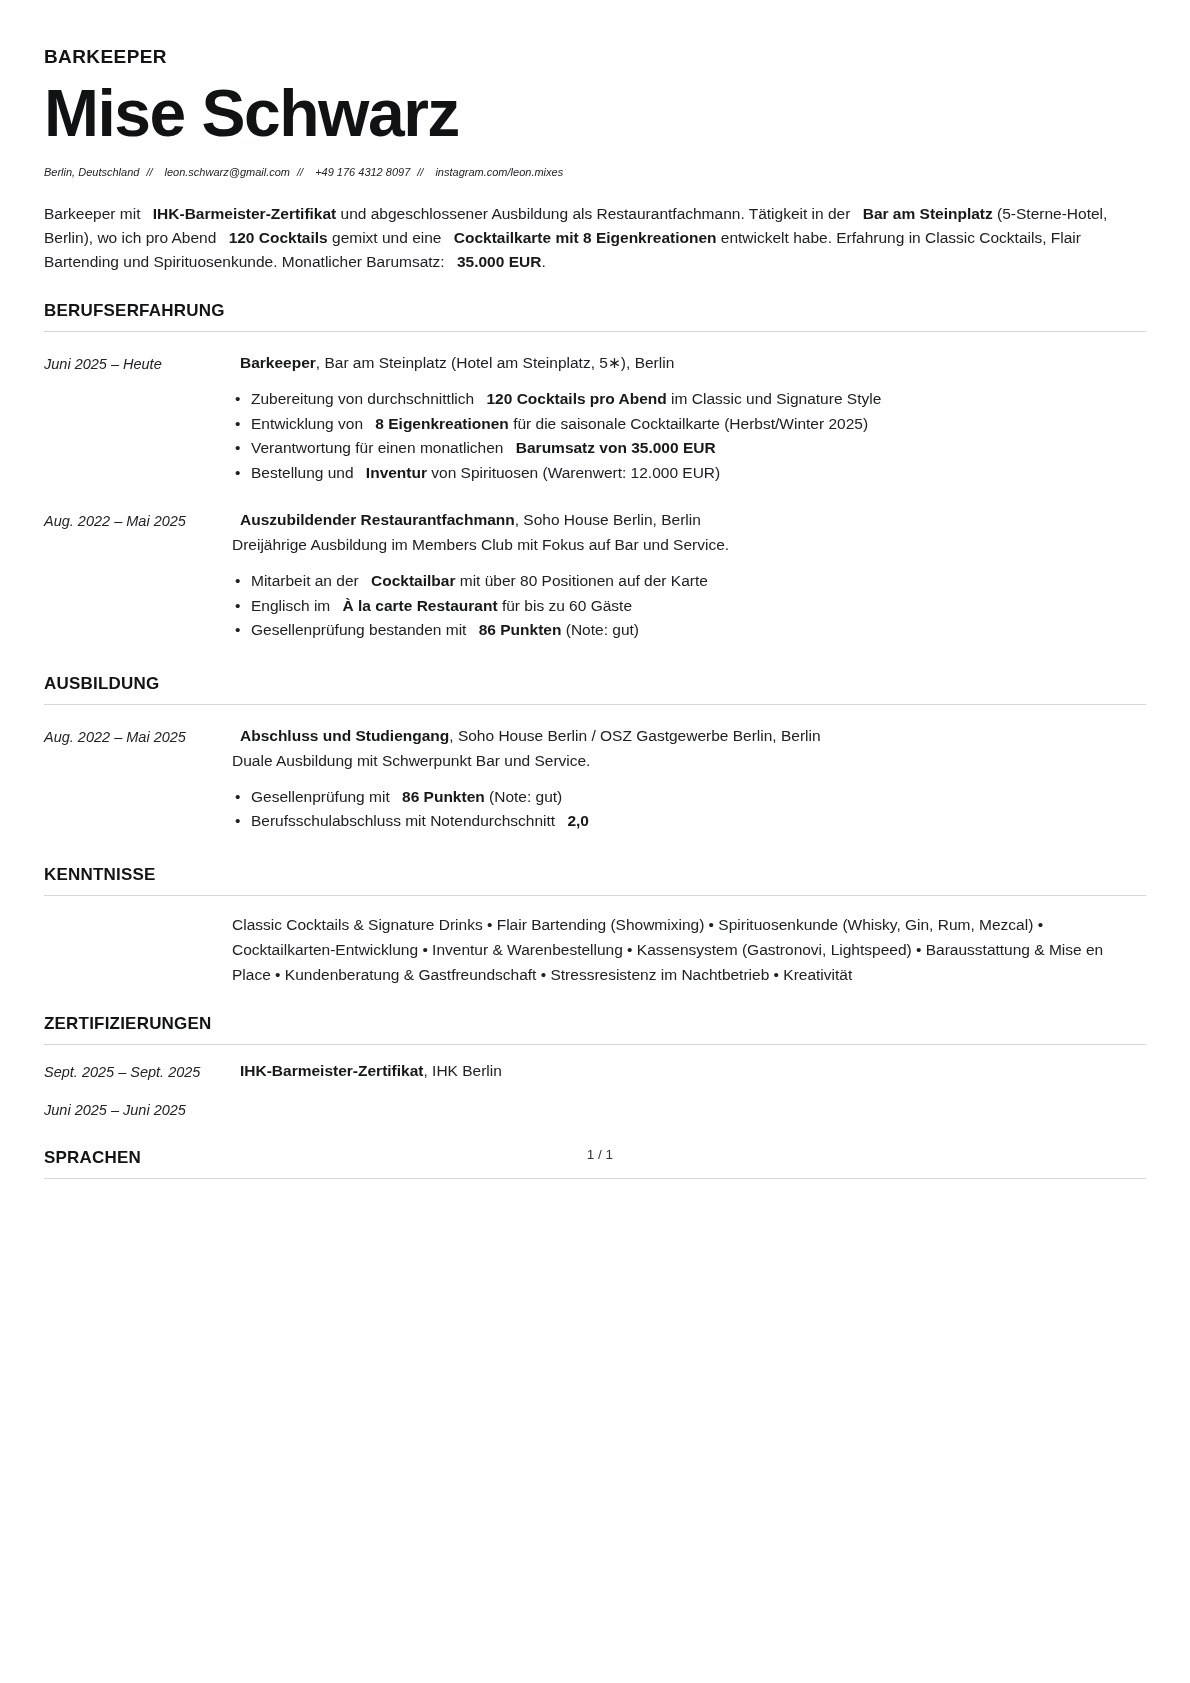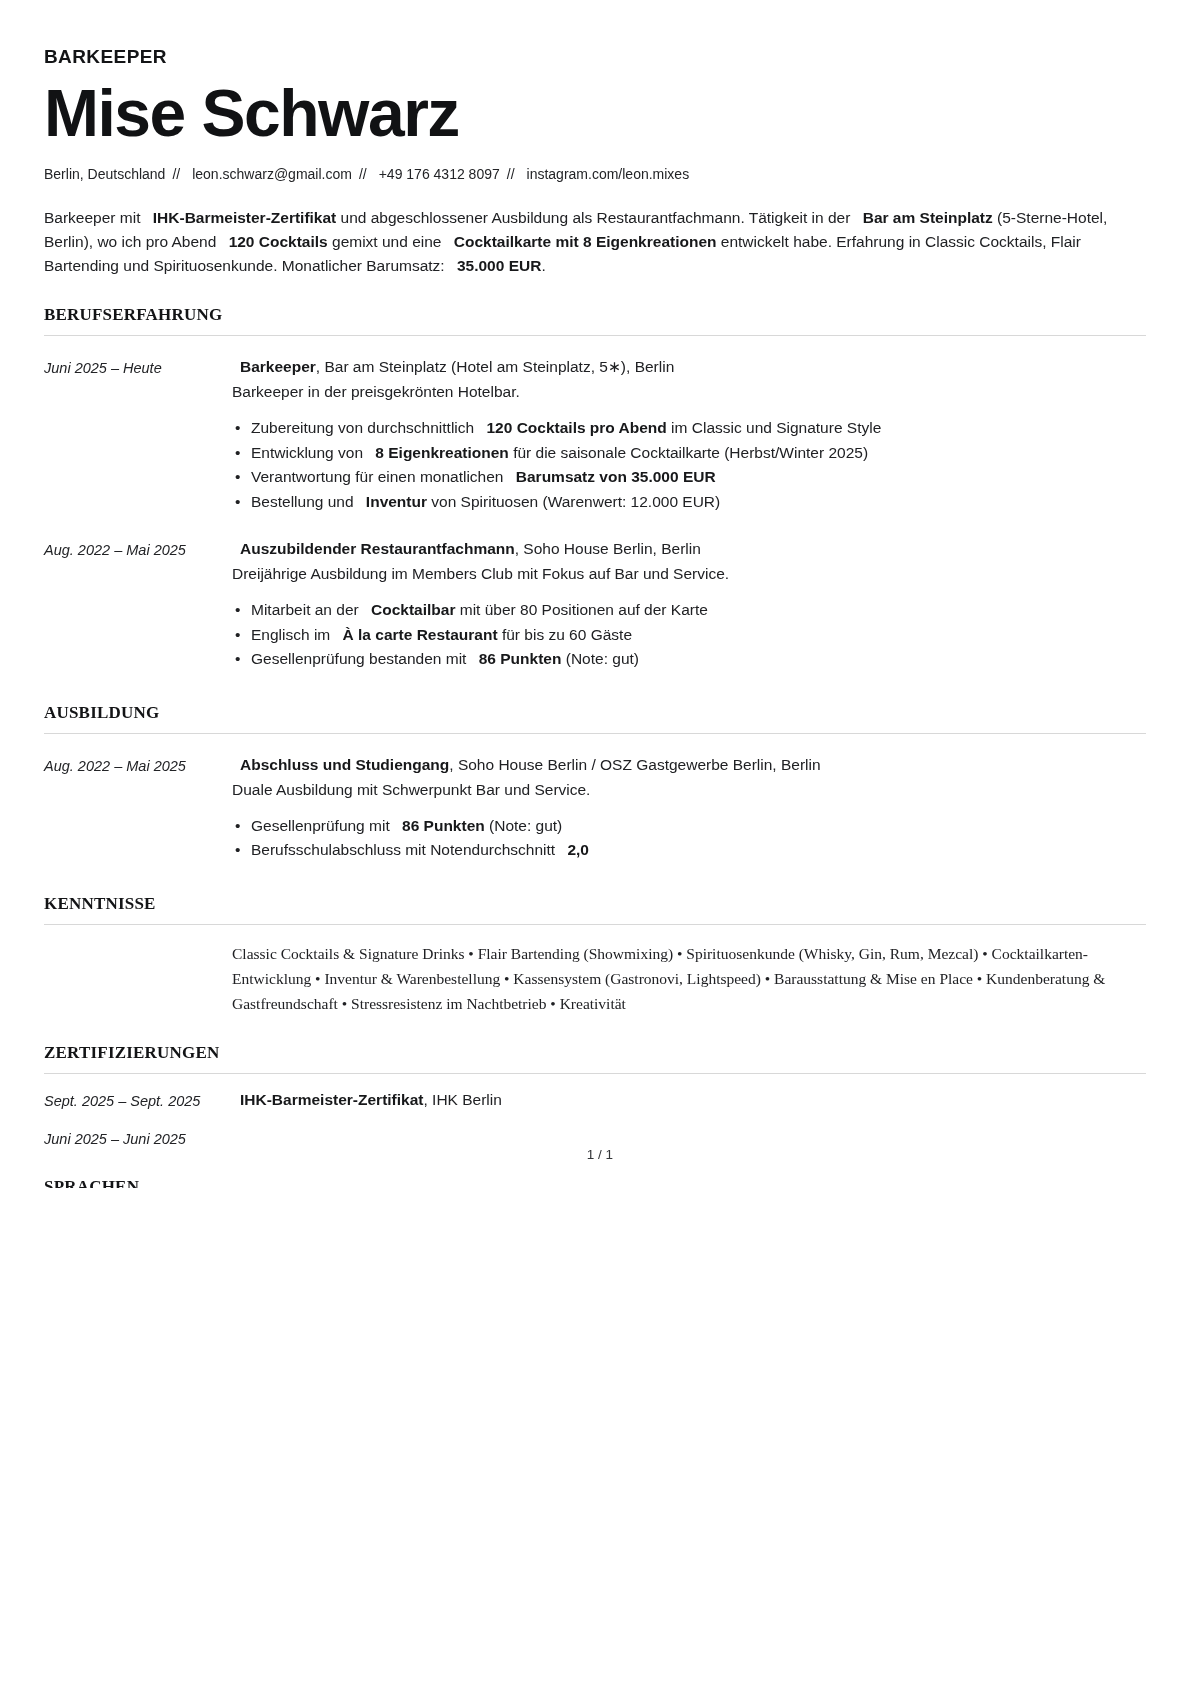--- a/index.html
+++ b/index.html
@@ -27,23 +27,24 @@
   }
   .name {
     font-size:66px;
     font-weight:700;
     letter-spacing:-1.5px;
     line-height:1.0;
     color:#111214;
     margin:12px 0 20px 0;
   }
   .contact {
-    font-size:14px;
+    font-size:11px;
     color:#232427;
     white-space:nowrap;
+    font-style:italic;
   }
   .contact .sep {
     color:#232427;
     margin:0 12px 0 7px;
   }
   
   .summary {
     margin-top:24px;
     font-size:15.5px;
     line-height:24px;
@@ -53,21 +54,20 @@
   b { font-weight:700; color:#17181a;margin-left:8px; }
   
   .sec { margin-top:27px; }
   .sec-title {
     font-size:17px;
     font-weight:700;
     letter-spacing:0.2px;
     color:#131416;
     padding-bottom:10px;
     border-bottom:1px solid #d8d8d8;
-    font-family:Liberation Serif, serif;
   }
   .entry {
     display:grid;
     grid-template-columns:188px 1fr;
     padding-top:18px;
   }
   .entry.compact { padding-top:13px; }
   .date {
     font-size:14.5px;
     font-style:italic;
@@ -96,21 +96,21 @@
     position:absolute;
     left:3px;
     top:0;
     color:#202124;
   }
   .plain-text {
     font-size:15.5px;
     line-height:25px;
     color:#202124;
   }
-  .entry.textonly { padding-top:16px;font-family:Liberation Serif, serif; }
+  .entry.textonly { padding-top:16px; }
   
   .footer {
     position:absolute;
     left:10px; right:0;
     bottom:26px;
     text-align:center;
     font-size:13.5px;
     color:#333538;
   }
 </style>
@@ -129,21 +129,20 @@
 
   <p class="summary"><span>Barkeeper mit </span><b>IHK-Barmeister-Zertifikat</b><span> und abgeschlossener Ausbildung als Restaurantfachmann. Tätigkeit in der </span><b>Bar am Steinplatz</b><span> (5-Sterne-Hotel, Berlin), wo ich pro Abend </span><b>120 Cocktails</b><span> gemixt und eine </span><b>Cocktailkarte mit 8 Eigenkreationen</b><span> entwickelt habe. Erfahrung in Classic Cocktails, Flair Bartending und Spirituosenkunde. Monatlicher Barumsatz: </span><b>35.000 EUR</b><span>.</span></p>
 
   <section class="sec">
     <h2 class="sec-title">BERUFSERFAHRUNG</h2>
 
     <div class="entry">
       <div class="date">Juni 2025 – Heute</div>
       <div class="entry-content">
         <div class="entry-title"><b>Barkeeper</b><span>, Bar am Steinplatz (Hotel am Steinplatz, 5∗), Berlin</span></div>
-        <div class="entry-sub">Barkeeper in der preisgekrönten Hotelbar.</div>
         <ul class="bullets">
           <li><span>Zubereitung von durchschnittlich </span><b>120 Cocktails pro Abend</b><span> im Classic und Signature Style</span></li>
           <li><span>Entwicklung von </span><b>8 Eigenkreationen</b><span> für die saisonale Cocktailkarte (Herbst/Winter 2025)</span></li>
           <li><span>Verantwortung für einen monatlichen </span><b>Barumsatz von 35.000 EUR</b></li>
           <li><span>Bestellung und </span><b>Inventur</b><span> von Spirituosen (Warenwert: 12.000 EUR)</span></li>
         </ul>
       </div>
     </div>
 
     <div class="entry">

